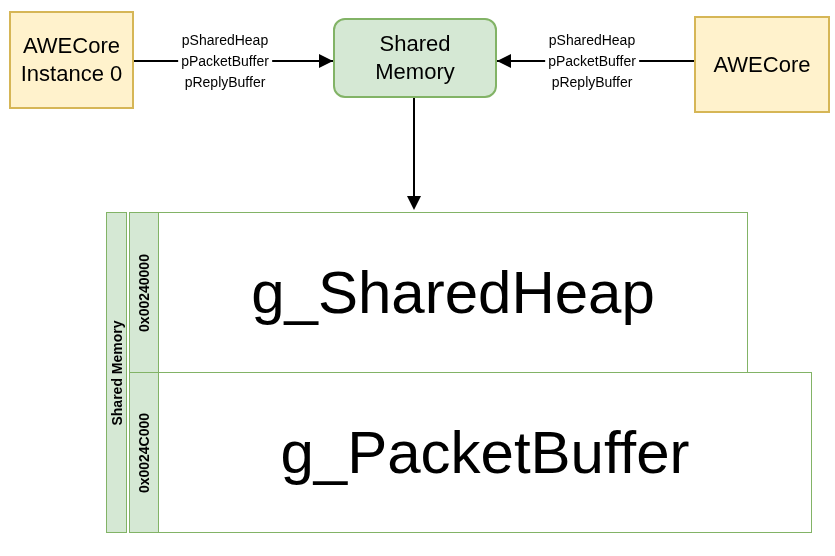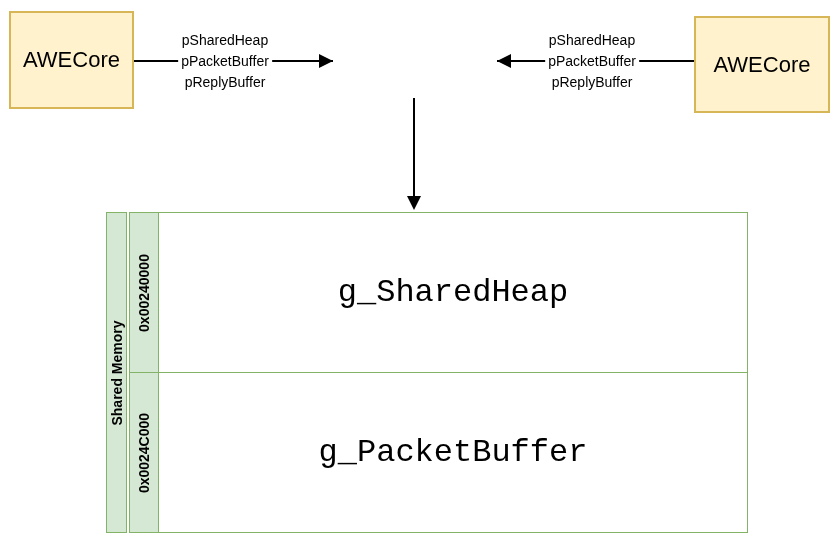--- a/index.html
+++ b/index.html
@@ -60,41 +60,46 @@
     justify-content: center;
     overflow: hidden;
   }
   .cell.green { background: var(--gfill); }
   .vtext {
     transform: rotate(-90deg);
     white-space: nowrap;
     font-weight: bold;
     font-size: 14px;
   }
-  .bigtext { font-size: 32px; white-space: nowrap; font-family: Liberation Mono, monospace; }
+  .bigtext { font-size: 60px; white-space: nowrap; }
 </style>
 </head>
 <body>
 
 <div class="canvas">
 
   <div class="node yellow" style="left:9px; top:11px; width:125px; height:98px;">
     <div>AWECore</div>
+    <div>Instance 0</div>
   </div>
 
   <div class="node yellow" style="left:694px; top:16px; width:136px; height:97px;">
     <div>AWECore</div>
   </div>
 
   <div class="line" style="left:134px; top:60px; width:199px; height:2px;"></div>
   <div class="arrow right" style="left:319px; top:54px;"></div>
 
   <div class="line" style="left:497px; top:60px; width:197px; height:2px;"></div>
   <div class="arrow left" style="left:497px; top:54px;"></div>
 
+  <div class="node green" style="left:333px; top:18px; width:164px; height:80px;">
+    <div>Shared</div>
+    <div>Memory</div>
+  </div>
 
   <div class="conn-label" style="left:225px; top:61px;">
     <div>pSharedHeap</div>
     <div>pPacketBuffer</div>
     <div>pReplyBuffer</div>
   </div>
 
   <div class="conn-label" style="left:592px; top:61px;">
     <div>pSharedHeap</div>
     <div>pPacketBuffer</div>
@@ -111,17 +116,17 @@
   <div class="cell green" style="left:129px; top:212px; width:30px; height:161px;">
     <span class="vtext">0x00240000</span>
   </div>
   <div class="cell green" style="left:129px; top:372px; width:30px; height:161px;">
     <span class="vtext">0x0024C000</span>
   </div>
 
   <div class="cell" style="left:158px; top:212px; width:590px; height:161px;">
     <span class="bigtext">g_SharedHeap</span>
   </div>
-  <div class="cell" style="left:158px; top:372px; width:590px; height:161px;">
+  <div class="cell" style="left:158px; top:372px; width:654px; height:161px;">
     <span class="bigtext">g_PacketBuffer</span>
   </div>
 
 </div>
 
 </body></html>

